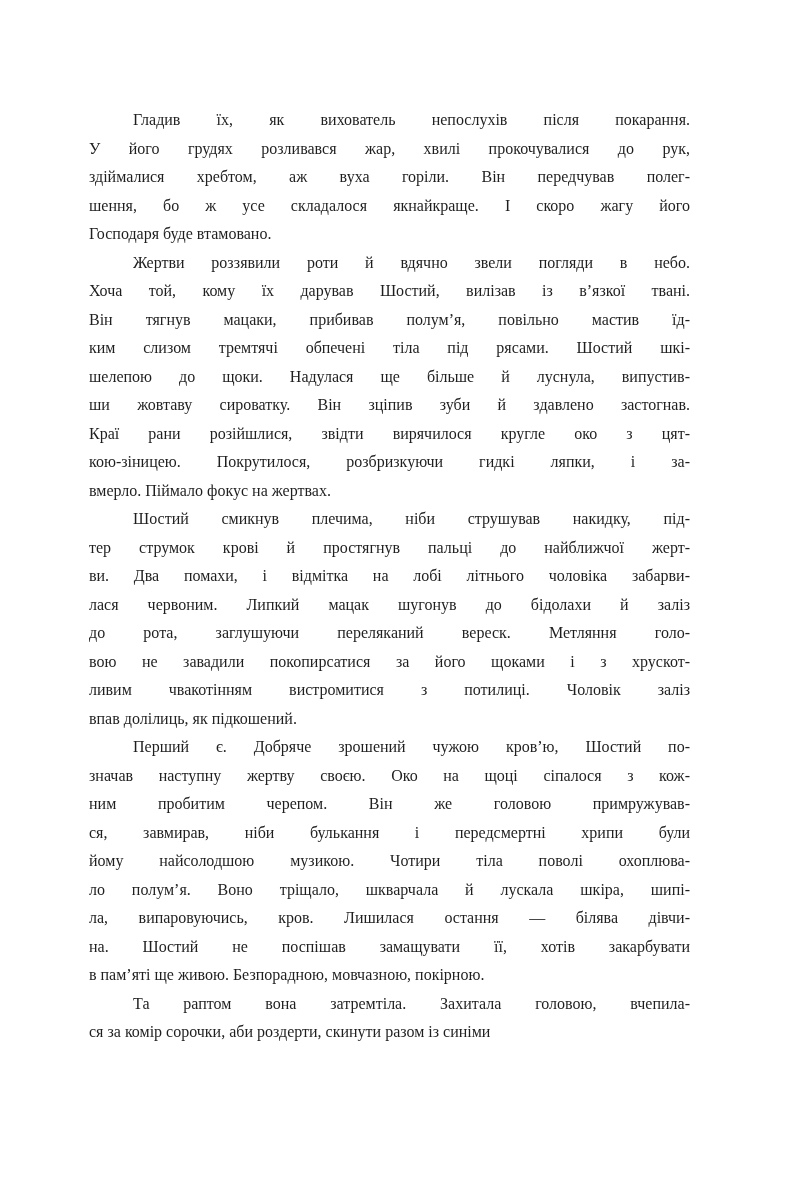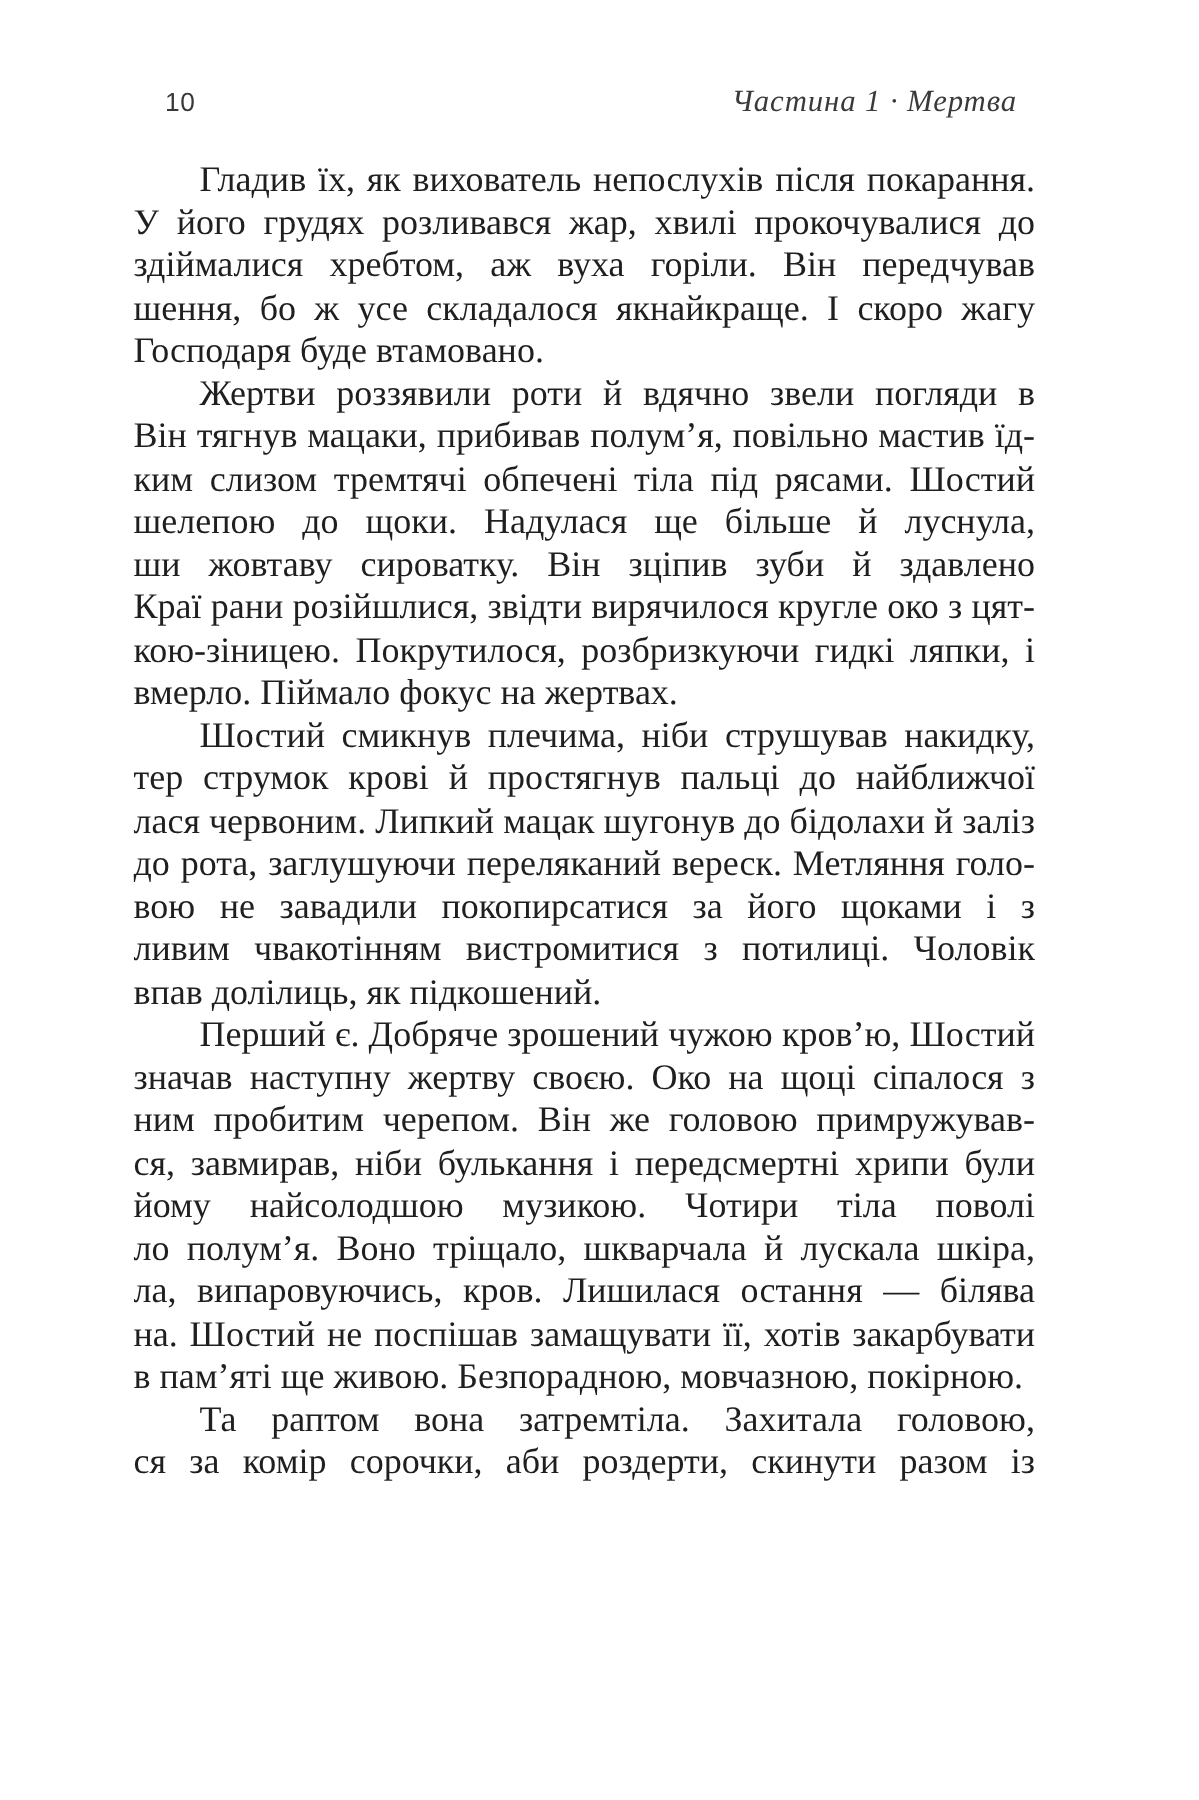--- a/index.html
+++ b/index.html
@@ -43,21 +43,21 @@
     color: #3a3a3a;
   }
 
   
   .body-text {
     position: absolute;
     top: 106px;
     left: 89px;
     width: 601px;
     font-family: "Liberation Serif", "DejaVu Serif", serif;
-    font-size: 24px;
+    font-size: 16px;
     line-height: 28.5px;
     color: #1f1f1f;
   }
 
   .paragraph { }
 
   .line {
     text-align: justify;
     text-align-last: justify;
     height: 28.5px;
@@ -71,46 +71,44 @@
 
   .line.last {
     text-align-last: left;
   }
 </style>
 </head>
 <body>
 
 <div class="page" style="background: rgb(255, 255, 255);">
 
-  <header class="running-header">
-    <span class="page-num">10</span>
-    <span class="running-head" style="color: rgb(58, 58, 58);">Частина 1 · Мертва</span>
-  </header>
 
   <main class="body-text" style="color: rgb(31, 31, 31);">
       <div class="paragraph">
         <div class="line first">Гладив їх, як вихователь непослухів після покарання.</div>
         <div class="line">У його грудях розливався жар, хвилі прокочувалися до рук,</div>
         <div class="line">здіймалися хребтом, аж вуха горіли. Він передчував полег-</div>
         <div class="line">шення, бо ж усе складалося якнайкраще. І скоро жагу його</div>
         <div class="line last">Господаря буде втамовано.</div>
       </div>
       <div class="paragraph">
         <div class="line first">Жертви роззявили роти й вдячно звели погляди в небо.</div>
+        <div class="line">Хоча той, кому їх дарував Шостий, вилізав із в’язкої твані.</div>
         <div class="line">Він тягнув мацаки, прибивав полум’я, повільно мастив їд-</div>
         <div class="line">ким слизом тремтячі обпечені тіла під рясами. Шостий шкі-</div>
         <div class="line">шелепою до щоки. Надулася ще більше й луснула, випустив-</div>
         <div class="line">ши жовтаву сироватку. Він зціпив зуби й здавлено застогнав.</div>
         <div class="line">Краї рани розійшлися, звідти вирячилося кругле око з цят-</div>
         <div class="line">кою-зіницею. Покрутилося, розбризкуючи гидкі ляпки, і за-</div>
         <div class="line last">вмерло. Піймало фокус на жертвах.</div>
       </div>
       <div class="paragraph">
         <div class="line first">Шостий смикнув плечима, ніби струшував накидку, під-</div>
         <div class="line">тер струмок крові й простягнув пальці до найближчої жерт-</div>
+        <div class="line">ви. Два помахи, і відмітка на лобі літнього чоловіка забарви-</div>
         <div class="line">лася червоним. Липкий мацак шугонув до бідолахи й заліз</div>
         <div class="line">до рота, заглушуючи переляканий вереск. Метляння голо-</div>
         <div class="line">вою не завадили покопирсатися за його щоками і з хрускот-</div>
         <div class="line">ливим чвакотінням вистромитися з потилиці. Чоловік заліз</div>
         <div class="line last">впав долілиць, як підкошений.</div>
       </div>
       <div class="paragraph">
         <div class="line first">Перший є. Добряче зрошений чужою кров’ю, Шостий по-</div>
         <div class="line">значав наступну жертву своєю. Око на щоці сіпалося з кож-</div>
         <div class="line">ним пробитим черепом. Він же головою примружував-</div>

